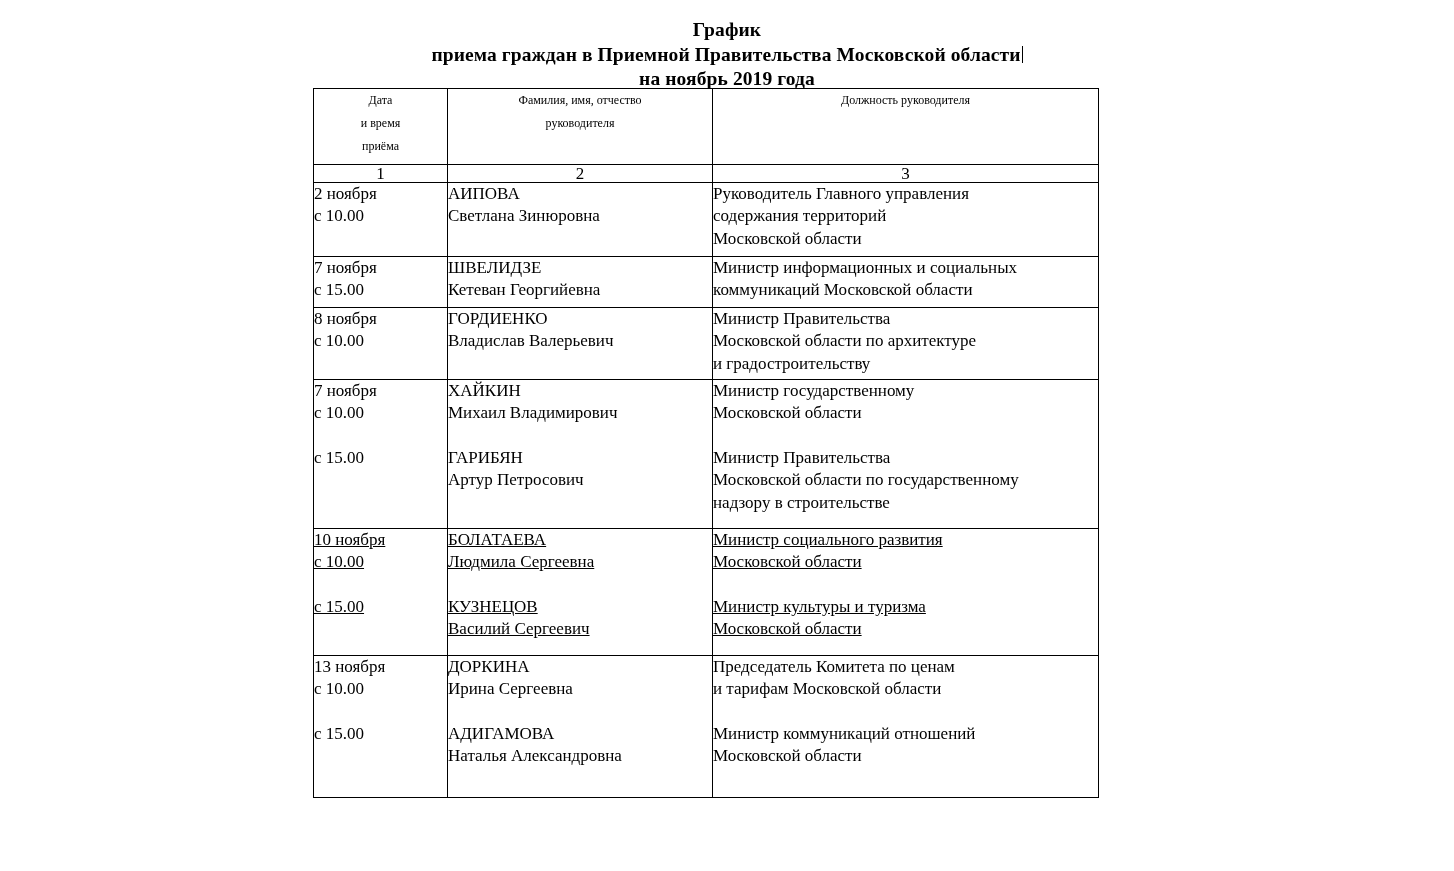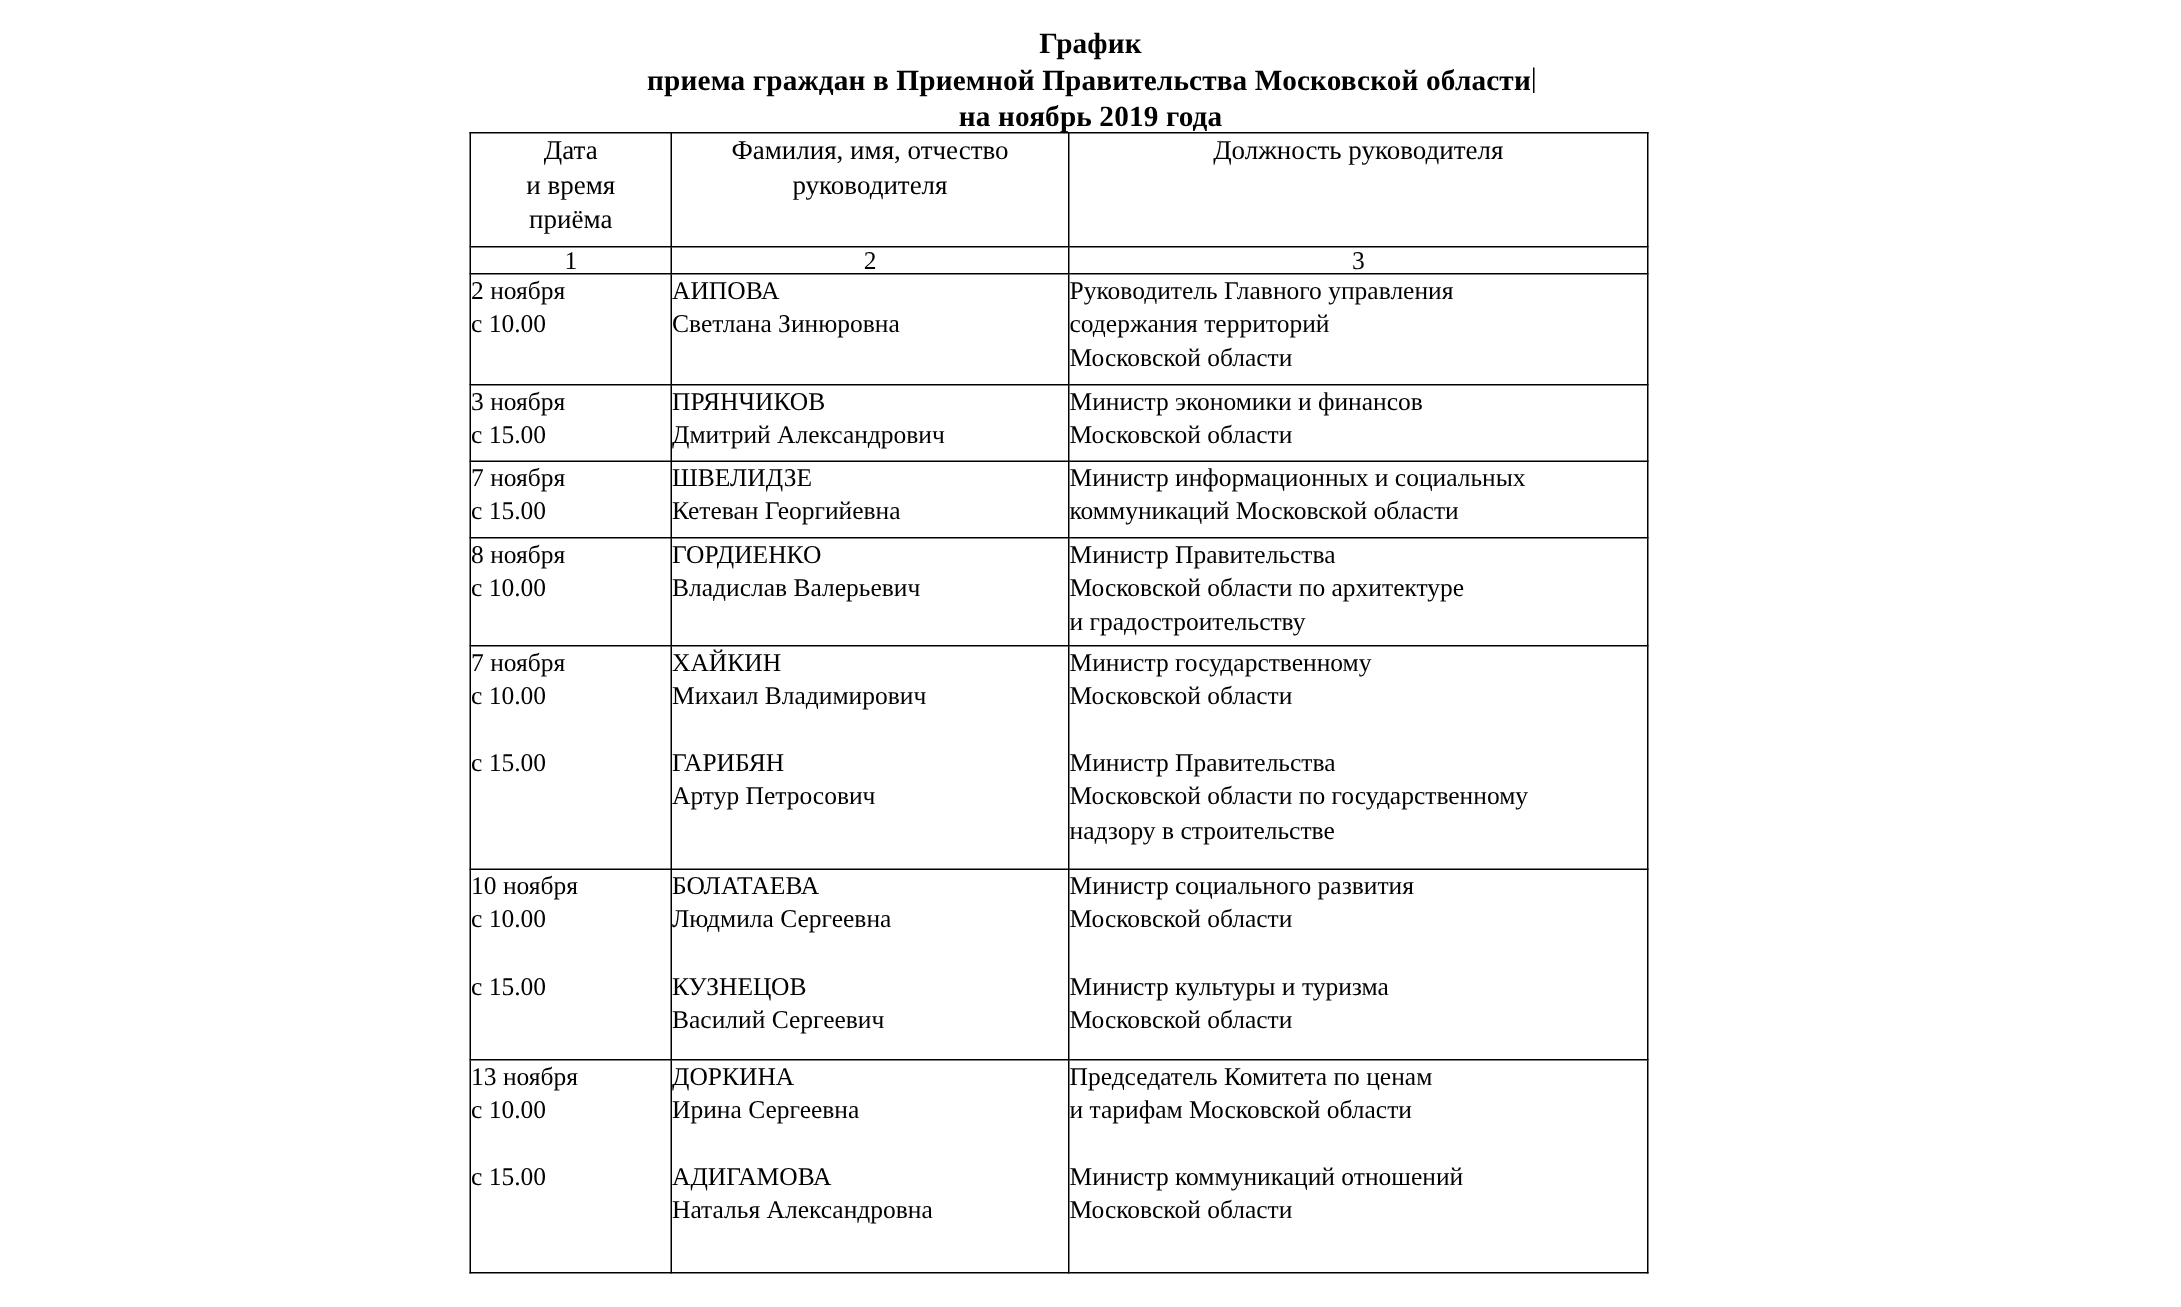--- a/index.html
+++ b/index.html
@@ -63,21 +63,21 @@
   col.c-date  { width: 134px; }
   col.c-name  { width: 265px; }
   col.c-post  { width: 386px; }
 
   
   .hdr-cell {
     text-align: center;
     vertical-align: middle;
     height: 75px;
     padding: 4px 6px;
-    font-size: 18px;
+    font-size: 12px;
     line-height: 23px;
   }
   .numrow-cell {
     text-align: center;
     height: 17px;
     line-height: 17px;
     padding: 0 4px 2px 4px;
     font-size: 17px;
     vertical-align: middle;
   }
@@ -91,21 +91,21 @@
   .cell-post  { padding-left: 9px; }
 
   .line { display: block; white-space: nowrap; }
   .gap  { display: block; height: 22px; }
 
   
   tr.r-h77 td  { height: 73px; }
   tr.r-h54 td  { height: 50px; }
   tr.r-h75 td  { height: 71px; }
   tr.r-h152 td { height: 148px; }
-  tr.r-h130 td { height: 126px; }
+  tr.r-h130 td { height: 126px; text-decoration: underline; }
   tr.r-h145 td { height: 141px; }
 </style>
 </head>
 <body>
 
 <div class="doc-title">
   <span class="tline">График</span>
   <span class="tline"><span>приема граждан в Приемной Правительства Московской области</span><span class="caret"></span></span>
   <span class="tline">на ноябрь 2019 года</span>
 </div>
@@ -148,34 +148,20 @@
         <span class="line">АИПОВА</span>
         <span class="line">Светлана Зинюровна</span>
       </td>
       <td class="cell cell-post">
         <span class="line">Руководитель Главного управления</span>
         <span class="line">содержания территорий</span>
         <span class="line">Московской области</span>
       </td>
     </tr>
 
-    <tr class="r-h54">
-      <td class="cell cell-date">
-        <span class="line">3 ноября</span>
-        <span class="line">с 15.00</span>
-      </td>
-      <td class="cell cell-name">
-        <span class="line">ПРЯНЧИКОВ</span>
-        <span class="line">Дмитрий Александрович</span>
-      </td>
-      <td class="cell cell-post">
-        <span class="line">Министр экономики и финансов</span>
-        <span class="line">Московской области</span>
-      </td>
-    </tr>
 
     <tr class="r-h54">
       <td class="cell cell-date">
         <span class="line">7 ноября</span>
         <span class="line">с 15.00</span>
       </td>
       <td class="cell cell-name">
         <span class="line">ШВЕЛИДЗЕ</span>
         <span class="line">Кетеван Георгийевна</span>
       </td>

